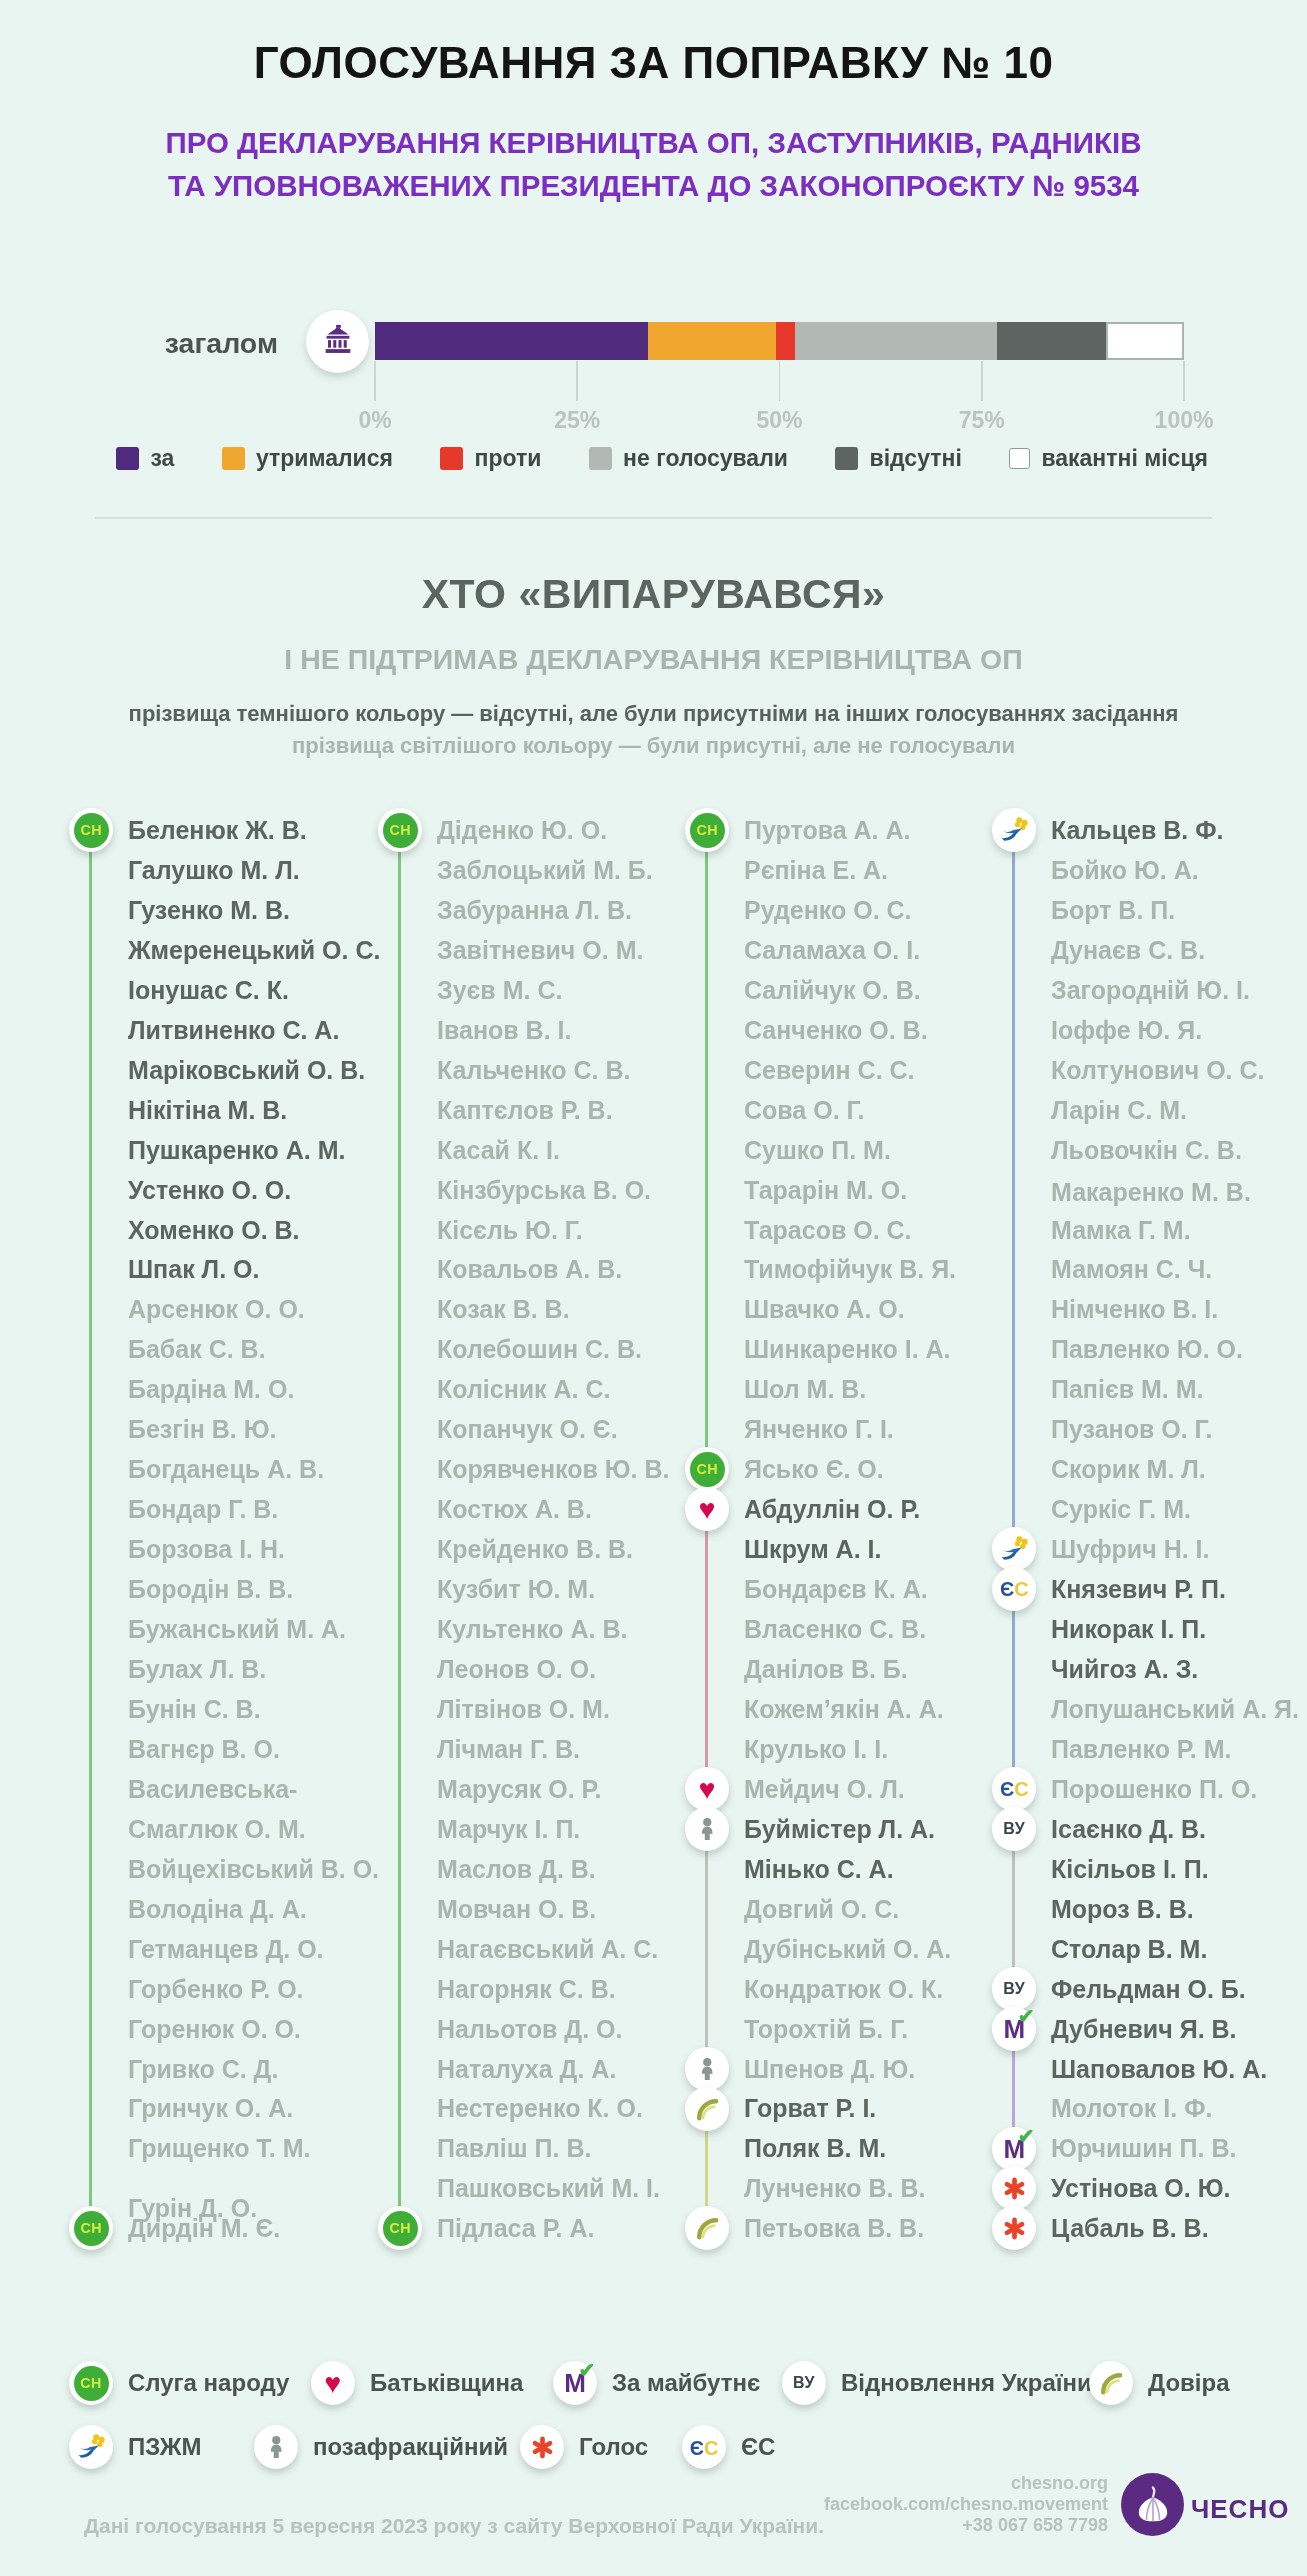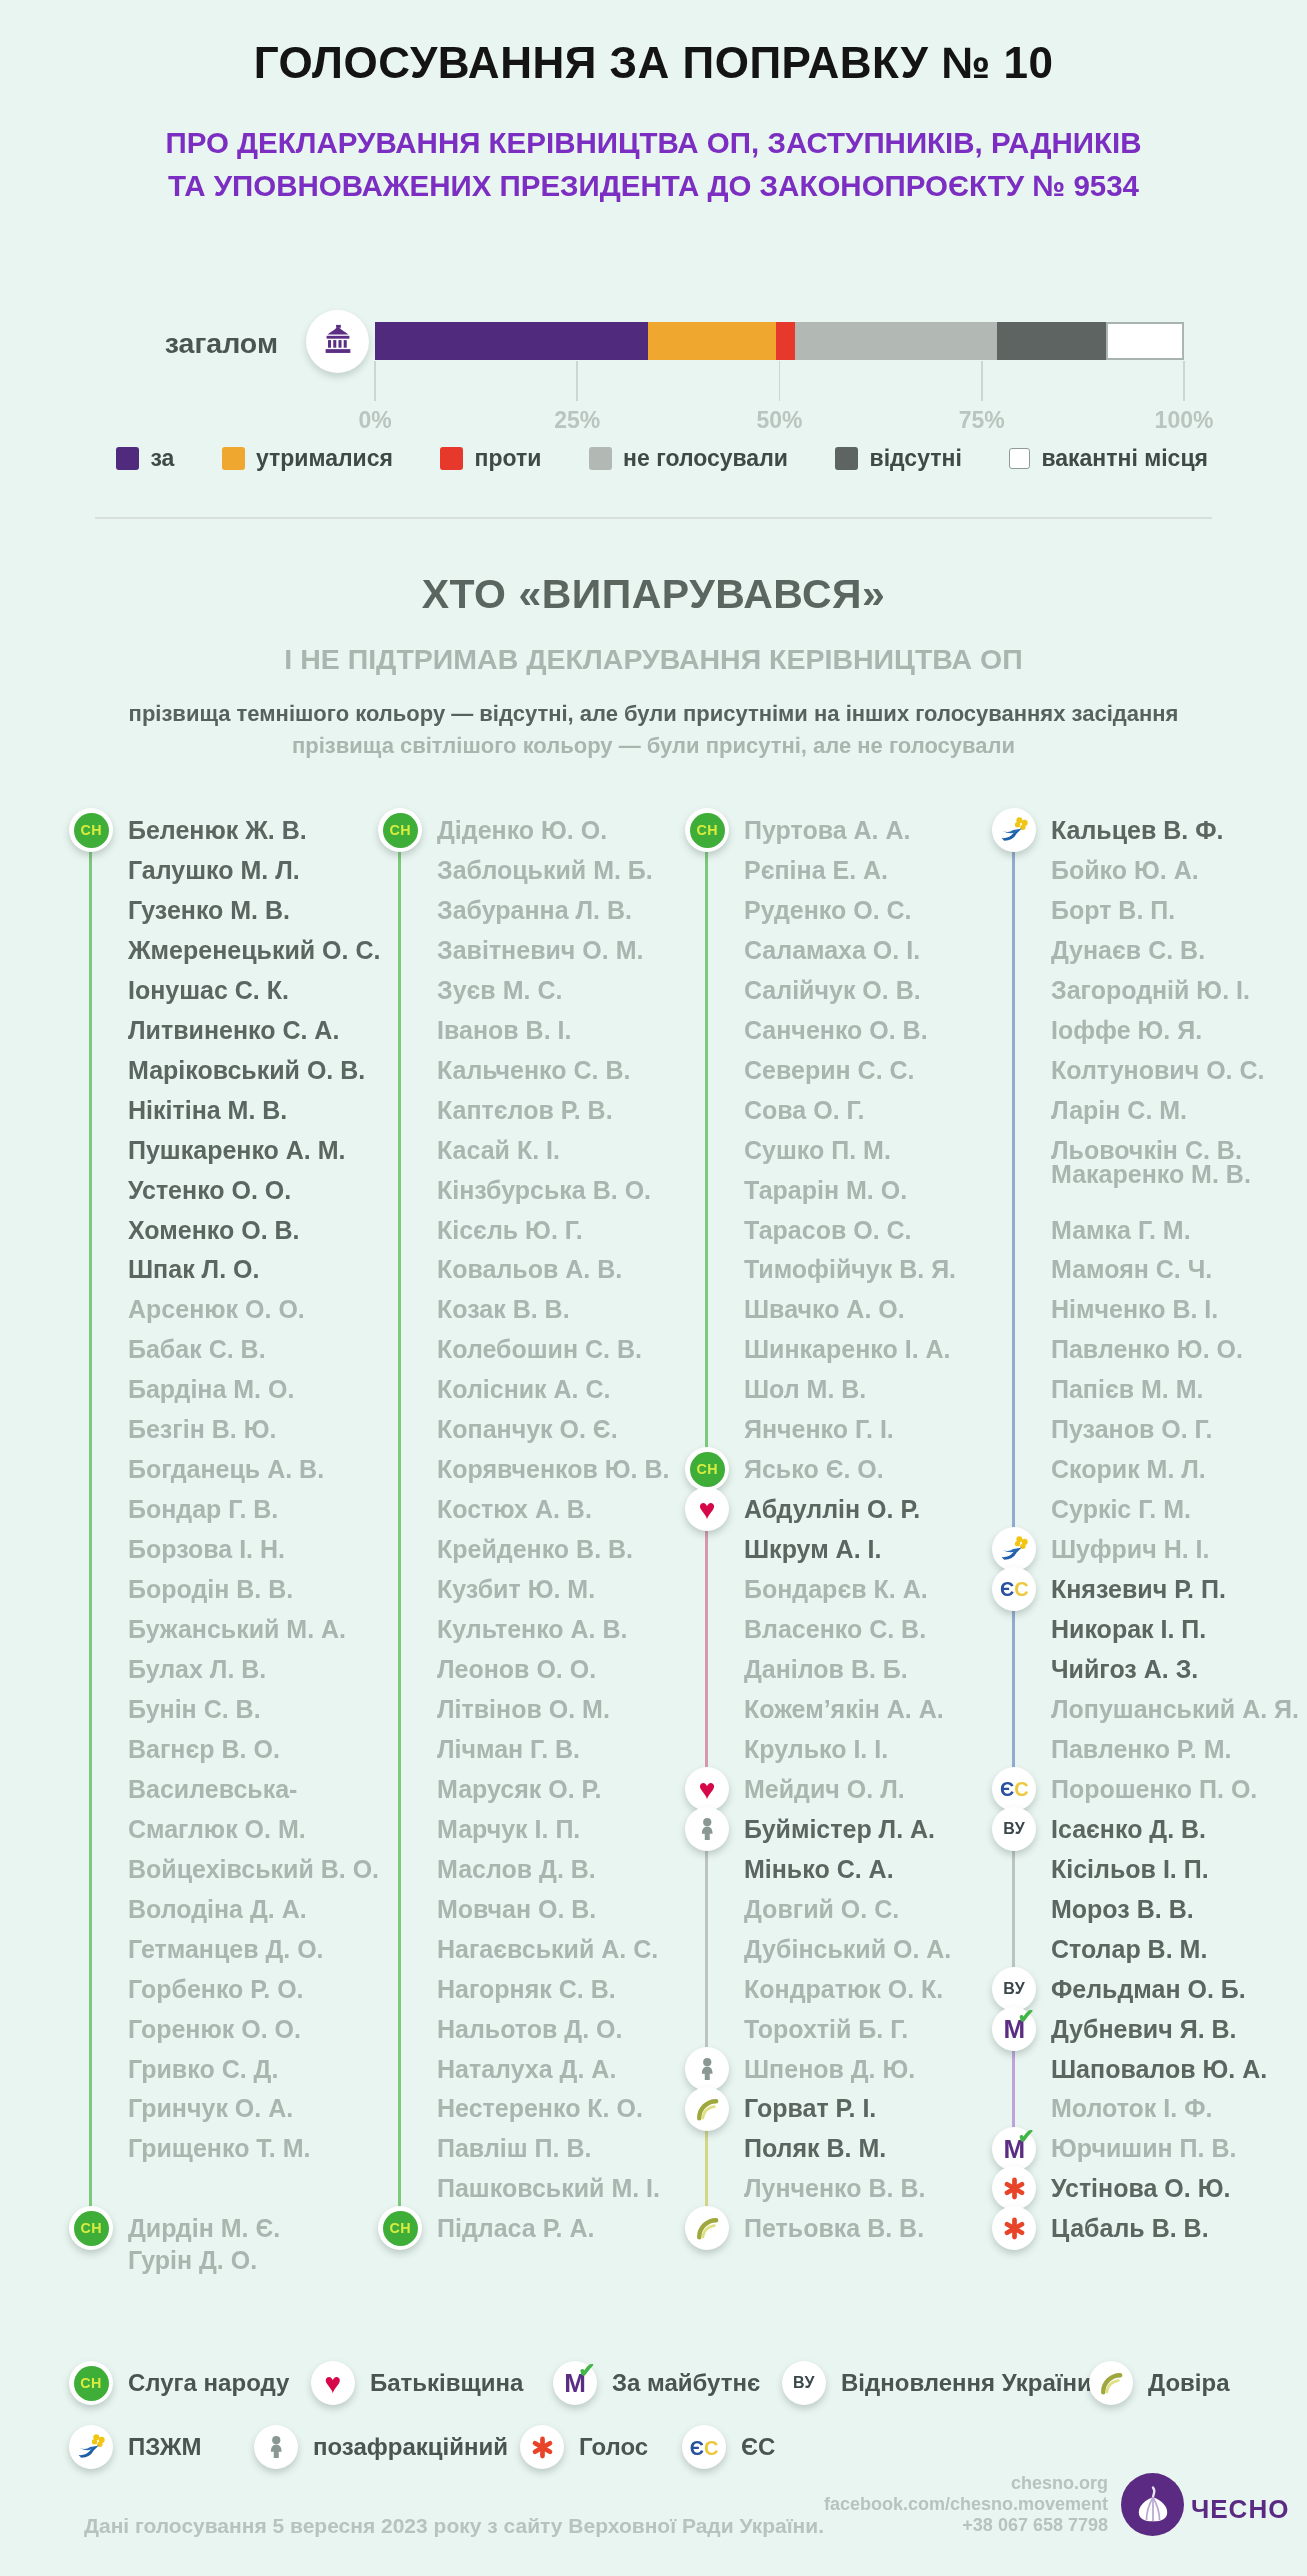--- a/index.html
+++ b/index.html
@@ -184,21 +184,21 @@
       <div class="nm l" style="top: 919px;">Вагнєр В. О.</div>
       <div class="nm l wrap" style="top: 959px;">Василевська-Смаглюк О. М.</div>
       <div class="nm l" style="top: 1039px;">Войцехівський В. О.</div>
       <div class="nm l" style="top: 1079px;">Володіна Д. А.</div>
       <div class="nm l" style="top: 1119px;">Гетманцев Д. О.</div>
       <div class="nm l" style="top: 1159px;">Горбенко Р. О.</div>
       <div class="nm l" style="top: 1199px;">Горенюк О. О.</div>
       <div class="nm l" style="top: 1239px;">Гривко С. Д.</div>
       <div class="nm l" style="top: 1278px;">Гринчук О. А.</div>
       <div class="nm l" style="top: 1318px;">Грищенко Т. М.</div>
-      <div class="nm l" style="top: 1430px;">Гурін Д. О.</div>
+      <div class="nm l" style="top: 1378px;">Гурін Д. О.</div>
       <div class="nm l" style="top: 1398px;">Дирдін М. Є.</div>
       <div class="seg-line" style="top: 20px; height: 1398px; background: rgb(124, 200, 124);"></div>
       <div class="badge" style="top: -1.9px;">
         <span class="bi-sn">СН</span>
       </div>
       <div class="badge" style="top: 1396px;">
         <span class="bi-sn">СН</span>
       </div>
     </div>
   <div class="col" style="left:364px">
@@ -331,21 +331,21 @@
   <div class="col" style="left:978px">
       <div class="nm d" style="top: 0px;">Кальцев В. Ф.</div>
       <div class="nm l" style="top: 40px;">Бойко Ю. А.</div>
       <div class="nm l" style="top: 80px;">Борт В. П.</div>
       <div class="nm l" style="top: 120px;">Дунаєв С. В.</div>
       <div class="nm l" style="top: 160px;">Загородній Ю. І.</div>
       <div class="nm l" style="top: 200px;">Іоффе Ю. Я.</div>
       <div class="nm l" style="top: 240px;">Колтунович О. С.</div>
       <div class="nm l" style="top: 280px;">Ларін С. М.</div>
       <div class="nm l" style="top: 320px;">Льовочкін С. В.</div>
-      <div class="nm l" style="top: 344px; text-align: center;">Макаренко М. В.</div>
+      <div class="nm l" style="top: 362px; text-align: center;">Макаренко М. В.</div>
       <div class="nm l" style="top: 400px;">Мамка Г. М.</div>
       <div class="nm l" style="top: 439px;">Мамоян С. Ч.</div>
       <div class="nm l" style="top: 479px;">Німченко В. І.</div>
       <div class="nm l" style="top: 519px;">Павленко Ю. О.</div>
       <div class="nm l" style="top: 559px;">Папієв М. М.</div>
       <div class="nm l" style="top: 599px;">Пузанов О. Г.</div>
       <div class="nm l" style="top: 639px;">Скорик М. Л.</div>
       <div class="nm l" style="top: 679px;">Суркіс Г. М.</div>
       <div class="nm l" style="top: 719px;">Шуфрич Н. І.</div>
       <div class="nm d" style="top: 759px;">Князевич Р. П.</div>

